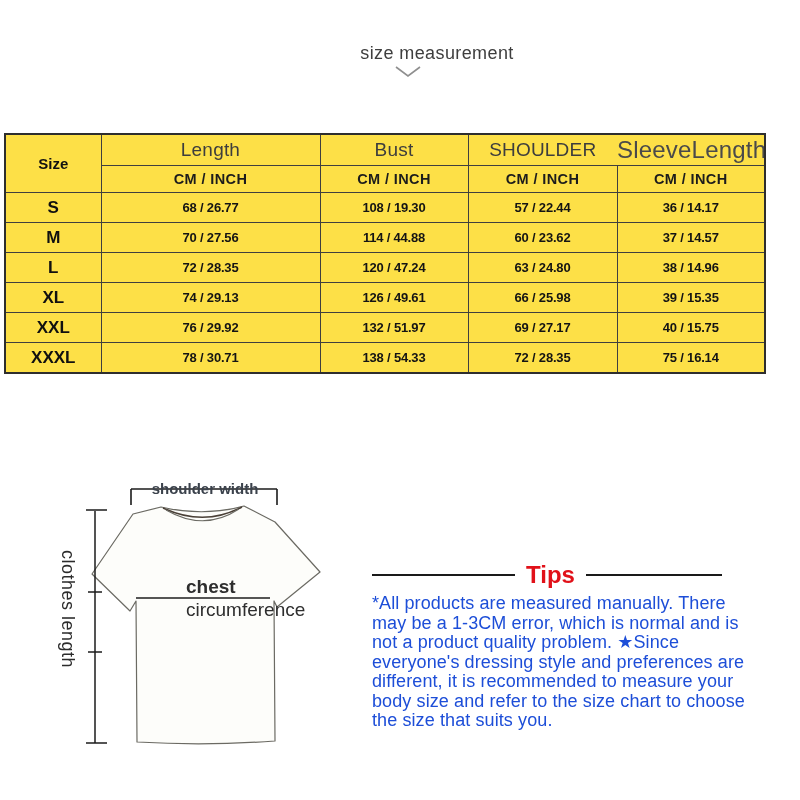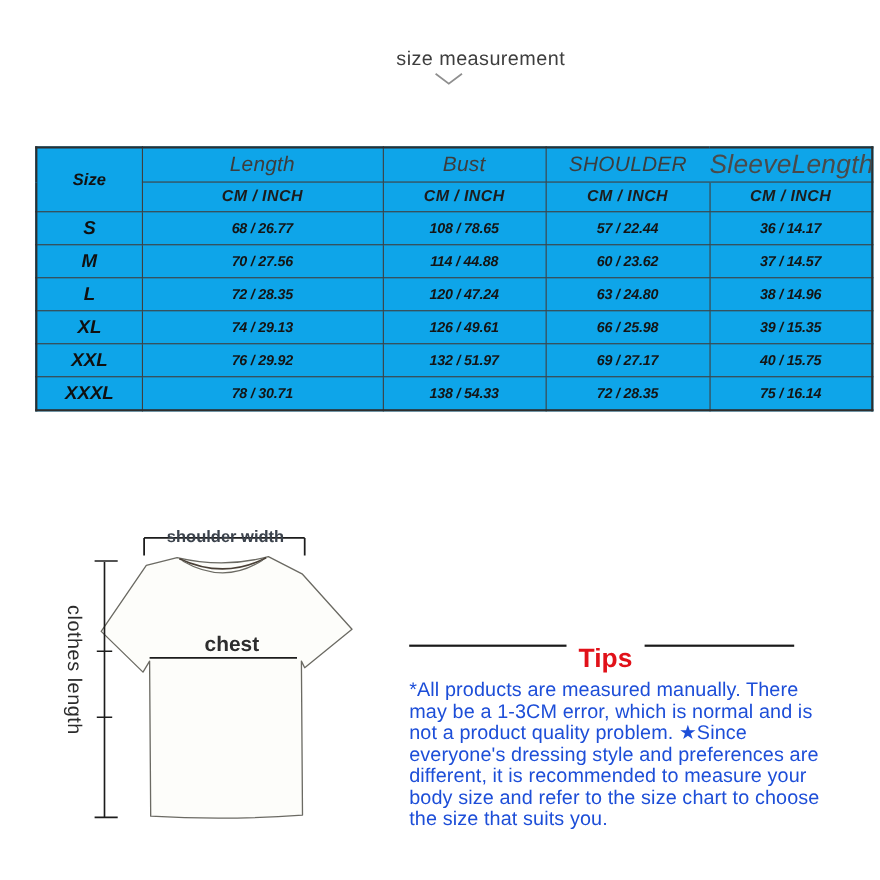--- a/index.html
+++ b/index.html
@@ -8,22 +8,22 @@
     font-family:"Liberation Sans", sans-serif;color:#222;overflow:hidden;
   }
   
   .page-title{
     position:absolute;top:43px;left:437px;transform:translateX(-50%);
     font-size:18px;color:#3e3e3e;letter-spacing:.4px;white-space:nowrap;
   }
   .chevron{position:absolute;top:66px;left:395px;}
   
   table.size-table{
-    position:absolute;left:32px;top:133px;width:760px;
-    border-collapse:collapse;table-layout:fixed;background:#0ea5e9;font-style:italic;
+    position:absolute;left:4px;top:133px;width:760px;
+    border-collapse:collapse;table-layout:fixed;background:#fde047;
   }
   table.size-table th,table.size-table td{
     border:1.4px solid #3f3f3f;text-align:center;vertical-align:middle;
     padding:0;overflow:hidden;white-space:nowrap;
   }
   table.size-table{border:2px solid #2e2e2e;}
   th.c-size{font-size:15px;font-weight:bold;color:#111;}
   th.c-name{font-size:19px;font-weight:normal;color:#3d3d3d;height:30px;letter-spacing:.2px;margin-top:36px;}
   th.c-name.nr{border-right:none;}
   th.c-name.nl{border-left:none;font-size:24px;color:#4a4a4a;}
@@ -85,21 +85,21 @@
       <th class="c-unit">CM / INCH</th>
       <th class="c-unit">CM / INCH</th>
       <th class="c-unit">CM / INCH</th>
       <th class="c-unit">CM / INCH</th>
     </tr>
   </thead>
   <tbody>
     <tr>
       <td class="sz">S</td>
       <td class="val">68 / 26.77</td>
-      <td class="val">108 / 78.65</td>
+      <td class="val">108 / 19.30</td>
       <td class="val">57 / 22.44</td>
       <td class="val">36 / 14.17</td>
     </tr>
     <tr>
       <td class="sz">M</td>
       <td class="val">70 / 27.56</td>
       <td class="val">114 / 44.88</td>
       <td class="val">60 / 23.62</td>
       <td class="val">37 / 14.57</td>
     </tr>
@@ -154,22 +154,23 @@
 
     <path d="M123,39 L269,39 M123,39 L123,55 M269,39 L269,55" fill="none" stroke="#1c1c1c" stroke-width="1.6"></path>
 
     <path d="M87,61 L87,293 M78,60 L99,60 M78,293 L99,293 M80,142 L94,142 M80,202 L94,202" fill="none" stroke="#1c1c1c" stroke-width="1.5"></path>
 
     <path d="M128,148 L262,148" fill="none" stroke="#1c1c1c" stroke-width="1.5"></path>
   </svg>
   <div class="dlabel shoulder-label">shoulder width</div>
   <div class="dlabel clothes-label">clothes length</div>
   <div class="dlabel chest-label-1">chest</div>
+  <div class="dlabel chest-label-2">circumference</div>
 </div>
 
 <div class="tips">
   <div class="tips-head">
     <span class="tips-rule l"></span>
-    <span class="tips-title" style="color: rgb(225, 17, 25); margin-top: 24px;">Tips</span>
+    <span class="tips-title" style="color: rgb(225, 17, 25);">Tips</span>
     <span class="tips-rule r"></span>
   </div>
   <p class="tips-body">*All products are measured manually. There may be a 1-3CM error, which is normal and is not a product quality problem. ★Since everyone's dressing style and preferences are different, it is recommended to measure your body size and refer to the size chart to choose the size that suits you.</p>
 </div>
 
 </body></html>

